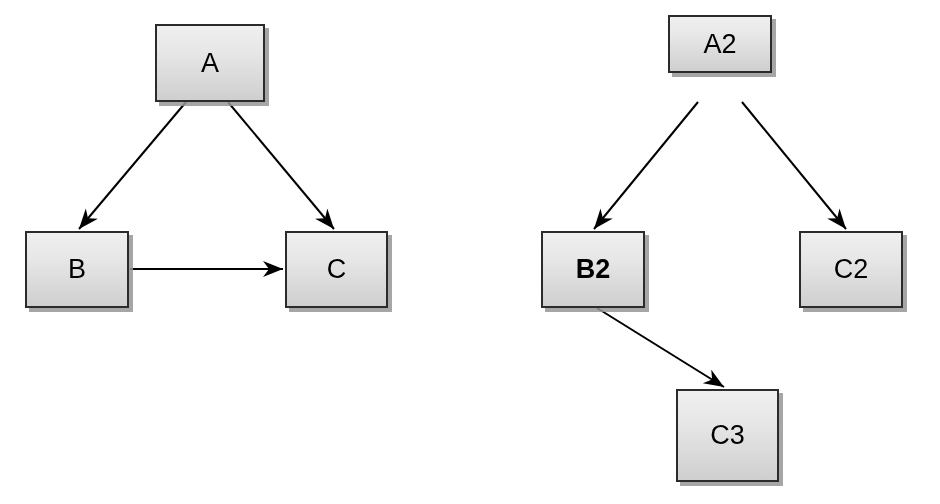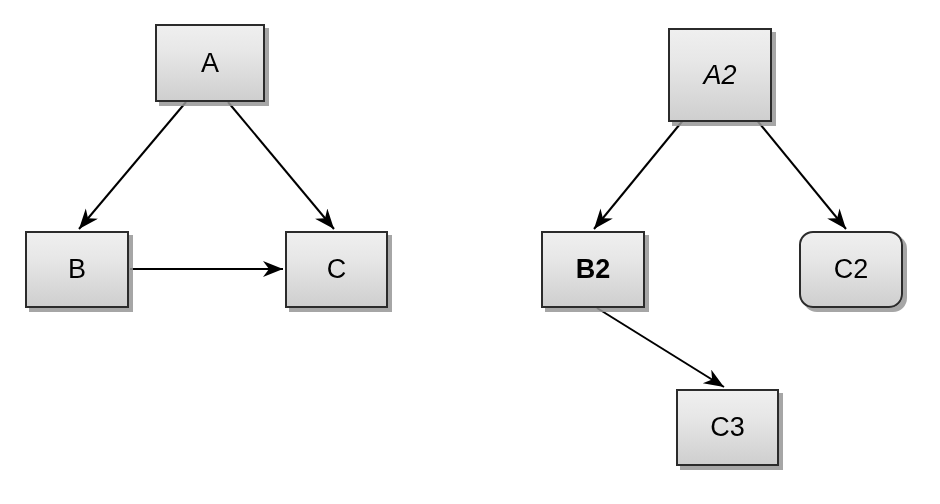--- a/index.html
+++ b/index.html
@@ -72,27 +72,27 @@
   <div id="nodes-group">
       <div class="node" style="left: 155px; top: 24px; width: 110px; height: 78px;">
         <span class="node-label">A</span>
       </div>
       <div class="node" style="left: 25px; top: 231px; width: 104px; height: 77px;">
         <span class="node-label">B</span>
       </div>
       <div class="node" style="left: 285px; top: 231px; width: 103px; height: 77px;">
         <span class="node-label">C</span>
       </div>
-      <div class="node" style="left: 668px; top: 28px; width: 104px; height: 94px; font-style: italic;">
+      <div class="node" style="left: 668px; top: 15px; width: 104px; height: 58px;">
         <span class="node-label">A2</span>
       </div>
       <div class="node" style="left: 541px; top: 231px; width: 104px; height: 77px; font-weight: bold;">
         <span class="node-label">B2</span>
       </div>
-      <div class="node" style="left: 799px; top: 231px; width: 104px; height: 77px; border-radius: 14px;">
+      <div class="node" style="left: 799px; top: 231px; width: 104px; height: 77px;">
         <span class="node-label">C2</span>
       </div>
-      <div class="node" style="left: 676px; top: 389px; width: 103px; height: 77px;">
+      <div class="node" style="left: 676px; top: 389px; width: 103px; height: 93px;">
         <span class="node-label">C3</span>
       </div>
     </div>
 
 </div>
 
 </body></html>

